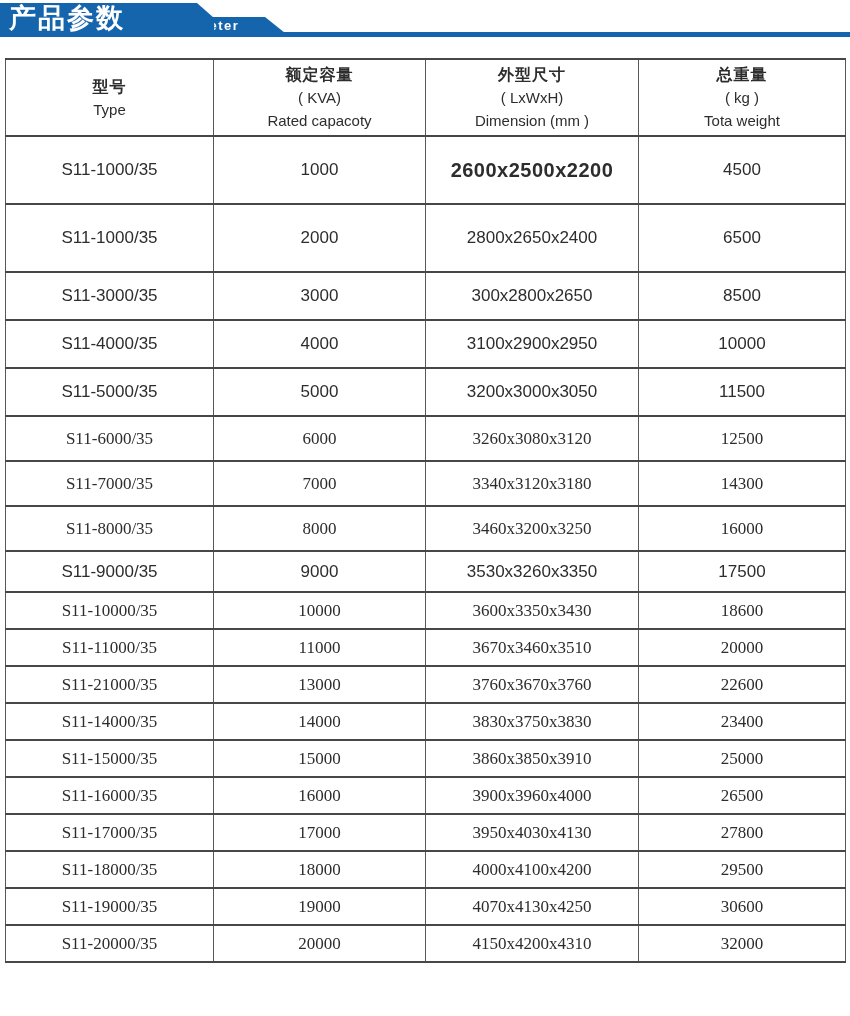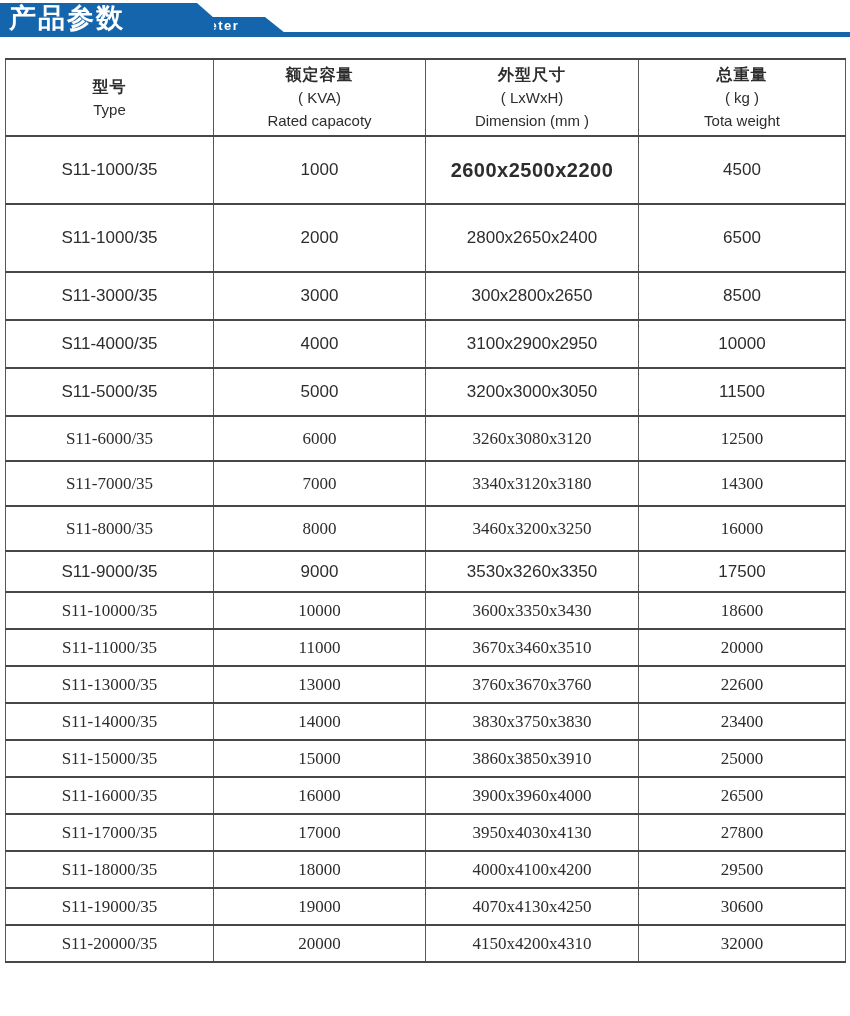--- a/index.html
+++ b/index.html
@@ -209,21 +209,21 @@
         <td>3600x3350x3430</td>
         <td>18600</td>
       </tr>
       <tr>
         <td>S11-11000/35</td>
         <td>11000</td>
         <td>3670x3460x3510</td>
         <td>20000</td>
       </tr>
       <tr>
-        <td>S11-13000/35</td>
+        <td>S11-21000/35</td>
         <td>13000</td>
         <td>3760x3670x3760</td>
         <td>22600</td>
       </tr>
       <tr>
         <td>S11-14000/35</td>
         <td>14000</td>
         <td>3830x3750x3830</td>
         <td>23400</td>
       </tr>

